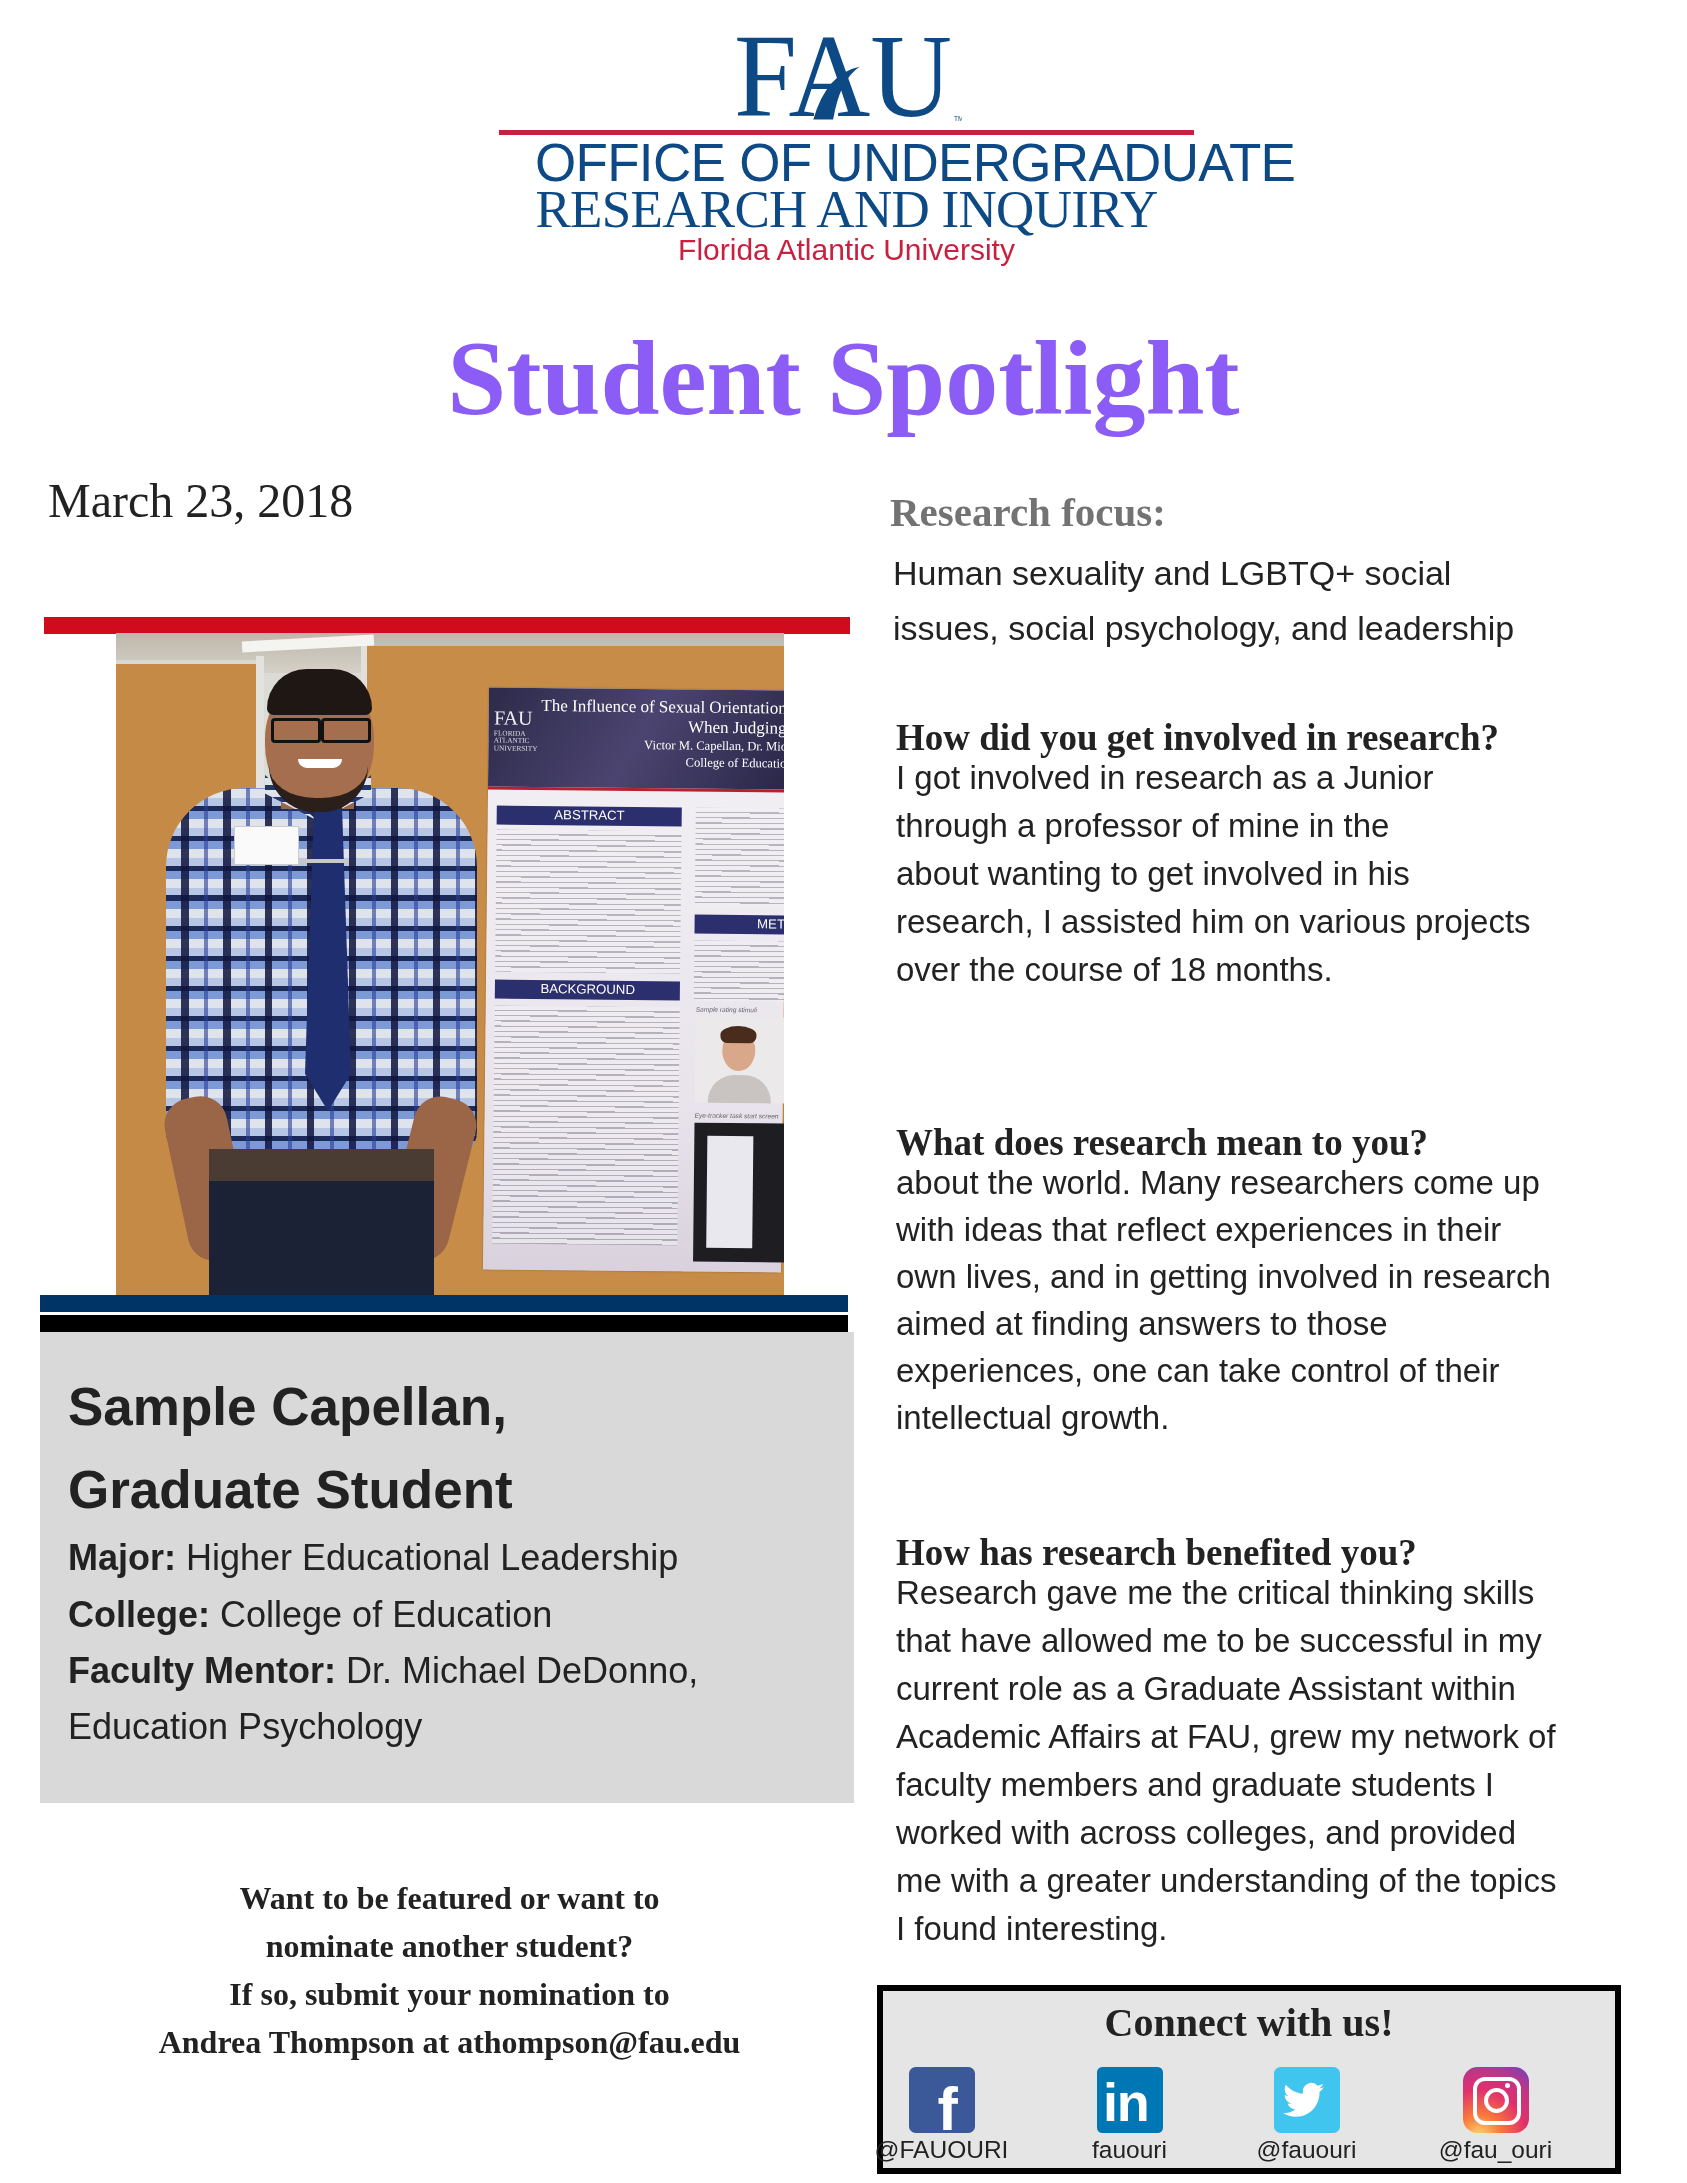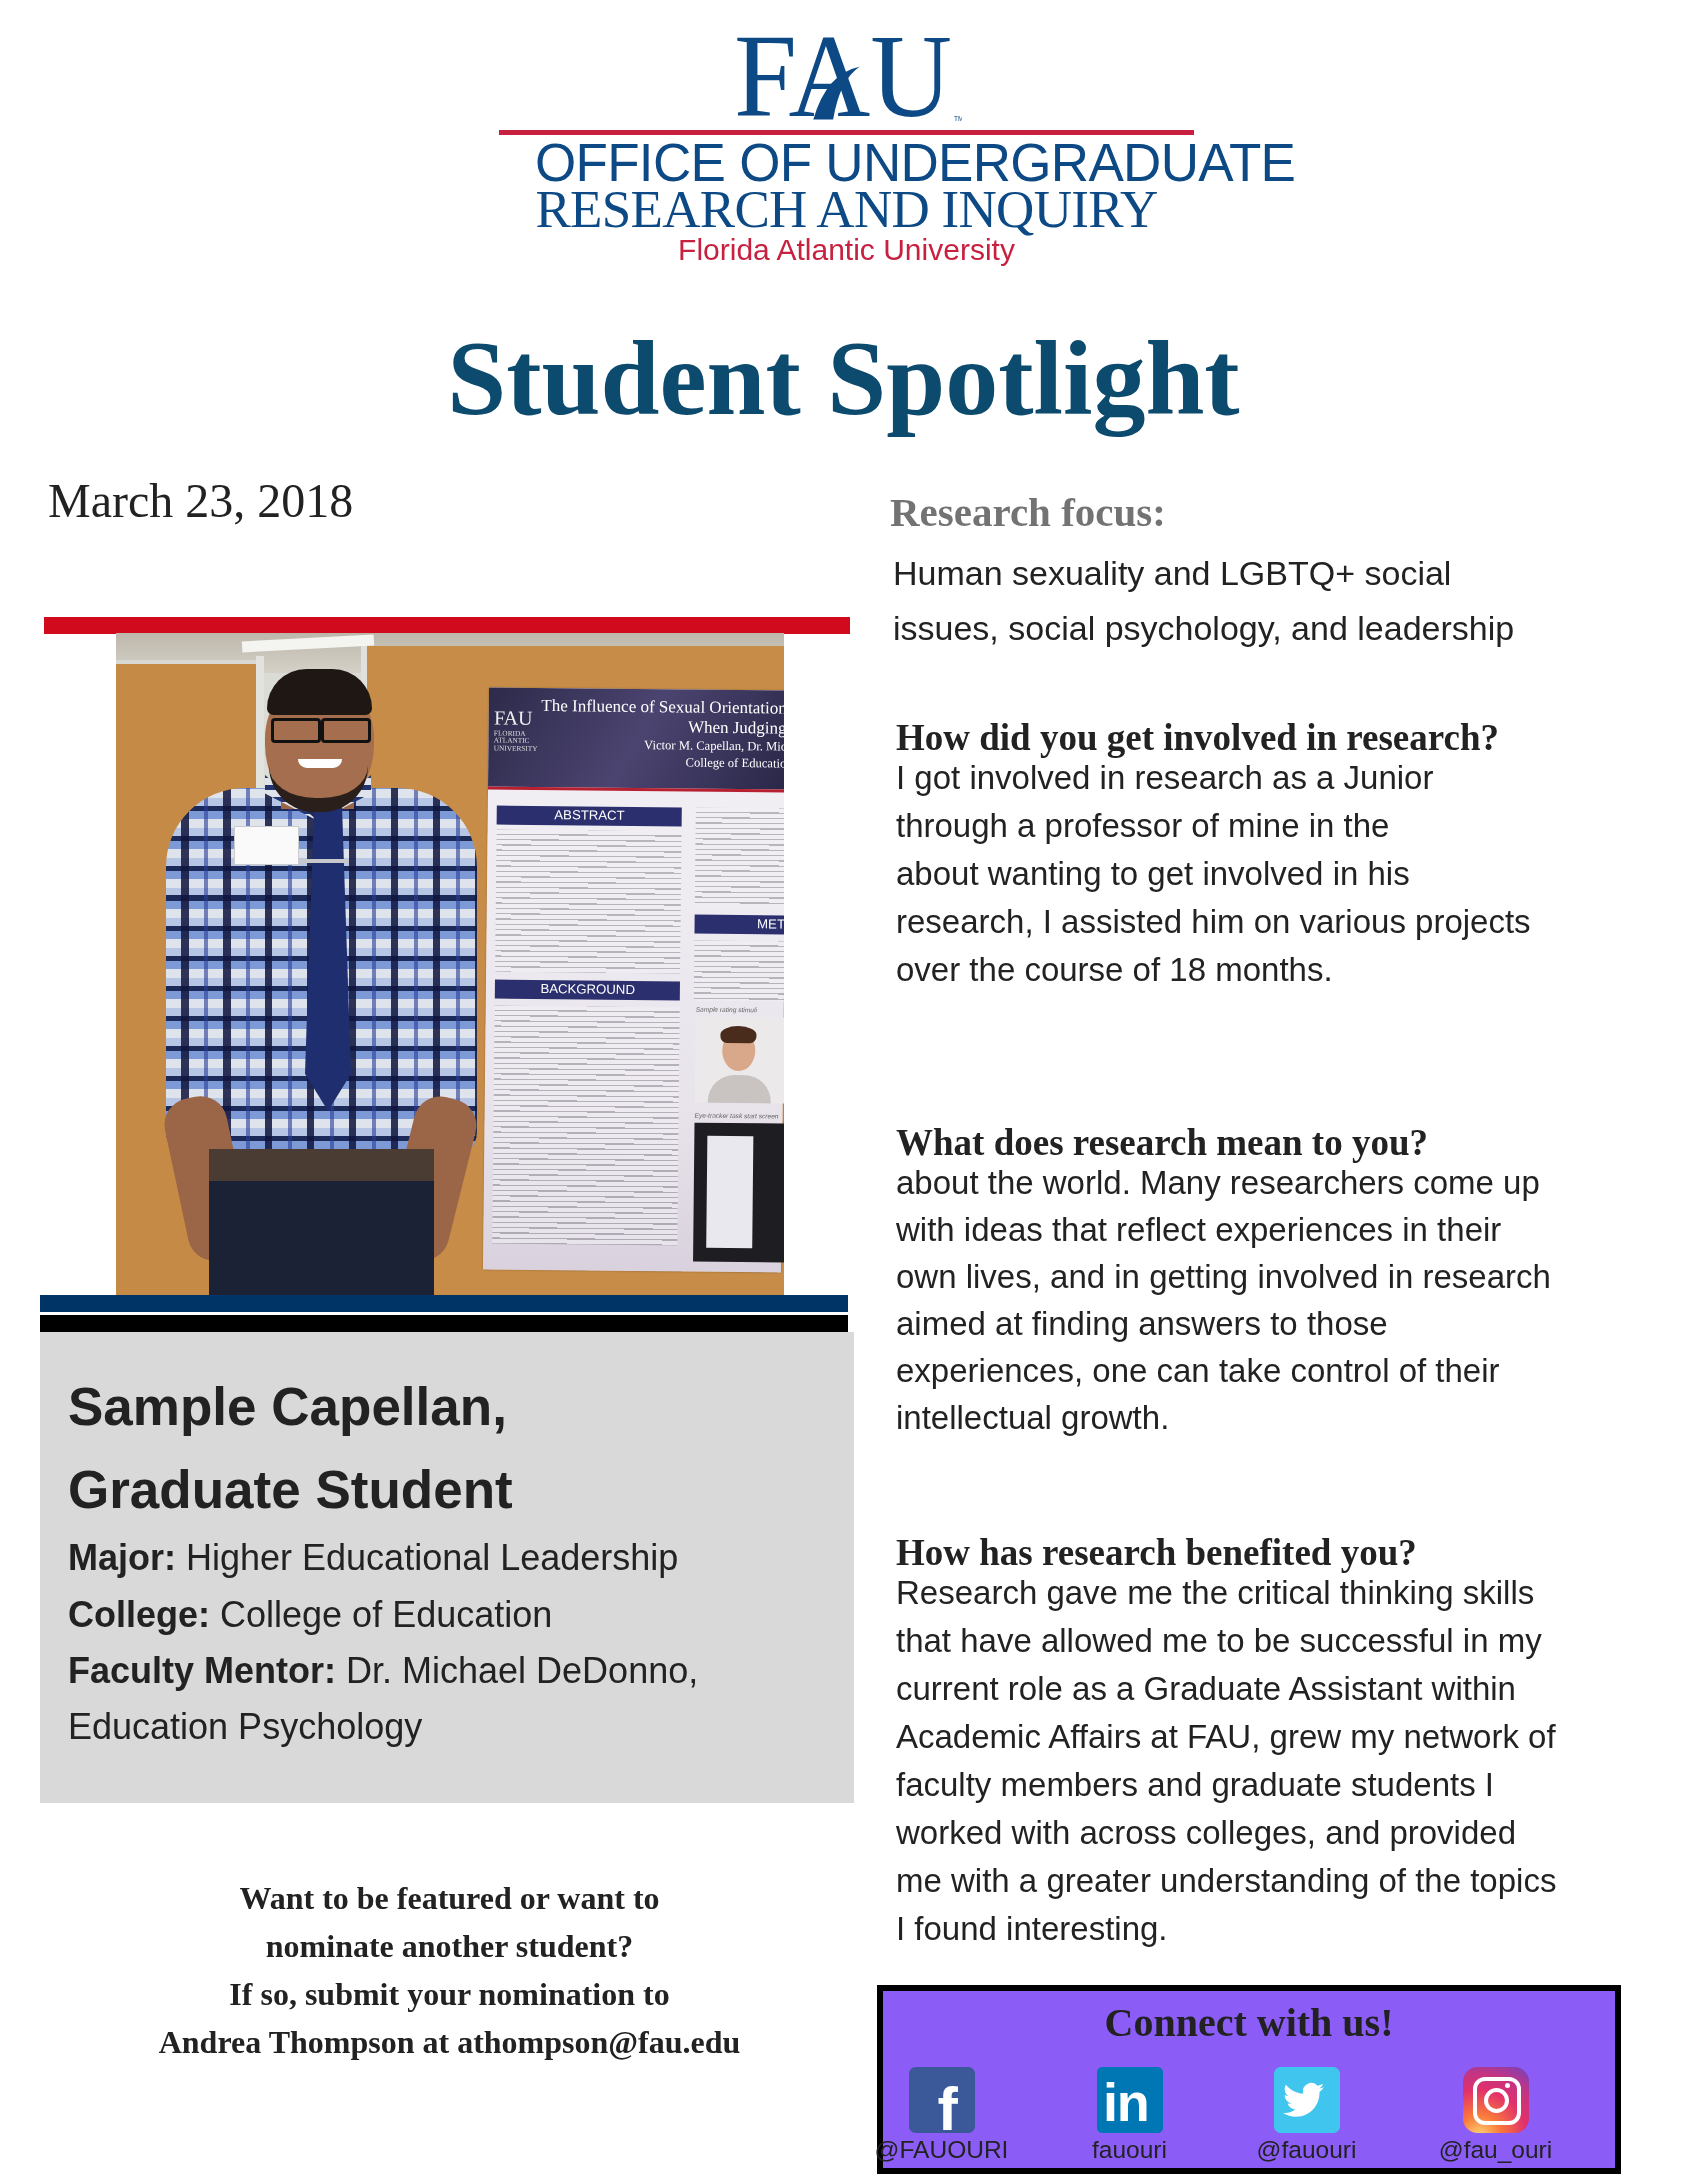--- a/index.html
+++ b/index.html
@@ -11,21 +11,21 @@
   #logo-fau{left:734px;top:26.5px;width:228px;height:96px;}
   #logo-rule{left:499px;top:130px;width:695px;height:5.3px;background:#c8203f;}
   #logo-line1{left:499px;top:136px;width:695px;text-align:center;font-family:Liberation Sans, sans-serif;
               color:#0d4a85;font-size:53px;line-height:53px;letter-spacing:-0.7px;white-space:nowrap;margin-left:36px;}
   #logo-line2{left:499px;top:183px;width:695px;text-align:center;font-family:"Liberation Serif",serif;
               color:#0d4a85;font-size:53px;line-height:53px;letter-spacing:-0.7px;white-space:nowrap;}
   #logo-line3{left:499px;top:233px;width:695px;text-align:center;font-family:"Liberation Sans",sans-serif;
               color:#c8203f;font-size:30px;line-height:33px;white-space:nowrap;}
 
   #title{left:0;top:323px;width:1687px;text-align:center;font-family:"Liberation Serif",serif;
-         font-weight:bold;font-size:106px;line-height:112px;color:#0c4a6e;white-space:nowrap;}
+         font-weight:bold;font-size:106px;line-height:112px;color:#8b5cf6;white-space:nowrap;}
 
   #date{left:48px;top:471px;font-family:"Liberation Serif",serif;font-size:48px;line-height:60px;color:#222;white-space:nowrap;}
 
   
   #red-bar{left:44px;top:617px;width:806px;height:16.5px;background:#d20a1e;}
   #photo{left:116px;top:633px;width:668px;height:662px;overflow:hidden;background:#c68a44;}
   #blue-bar{left:40px;top:1295px;width:808px;height:16.5px;background:#003466;}
   #black-bar{left:40px;top:1315px;width:808px;height:16.5px;background:#000;}
   #info-box{left:40px;top:1332px;width:814px;height:471px;background:#d9d9d9;}
   #student-name{left:28px;top:33px;font-family:"Liberation Sans",sans-serif;font-weight:bold;font-size:53px;line-height:83px;color:#222;white-space:nowrap;}
@@ -35,21 +35,21 @@
   #nomination{left:66px;top:1874px;width:767px;text-align:center;font-family:"Liberation Serif",serif;
               font-weight:bold;font-size:32px;line-height:48px;color:#222;}
 
   
   #focus-heading{left:890px;top:488px;font-family:"Liberation Serif",serif;font-weight:bold;font-size:41px;line-height:48px;color:#737373;white-space:nowrap;}
   #focus-body{left:893px;top:546px;width:761px;font-size:34px;line-height:55px;color:#222;}
   .q-heading{position:absolute;left:896px;font-family:"Liberation Serif",serif;font-weight:bold;font-size:37px;line-height:42px;color:#222;white-space:nowrap;}
   .q-body{position:absolute;left:896px;width:761px;font-size:33px;line-height:48px;color:#222;}
 
   
-  #social-box{left:877px;top:1985px;width:732px;height:177px;background:#8b5cf6;border:6.6px solid #000;}
+  #social-box{left:877px;top:1985px;width:732px;height:177px;background:#e5e5e5;border:6.6px solid #000;}
   #social-title{left:0;top:9.3px;width:100%;text-align:center;font-family:"Liberation Serif",serif;font-weight:bold;font-size:40px;line-height:46px;color:#222;}
   .social-item{position:absolute;top:76px;width:159px;text-align:center;}
   .social-icon{display:block;margin:0 auto;width:66px;height:66px;border-radius:6.6px;position:relative;overflow:hidden;}
   .social-label{display:block;font-size:24.5px;line-height:28px;color:#222;margin-top:2.6px;white-space:nowrap;}
 
   
   .ph{position:absolute;}
 </style>
 </head>
 <body>

